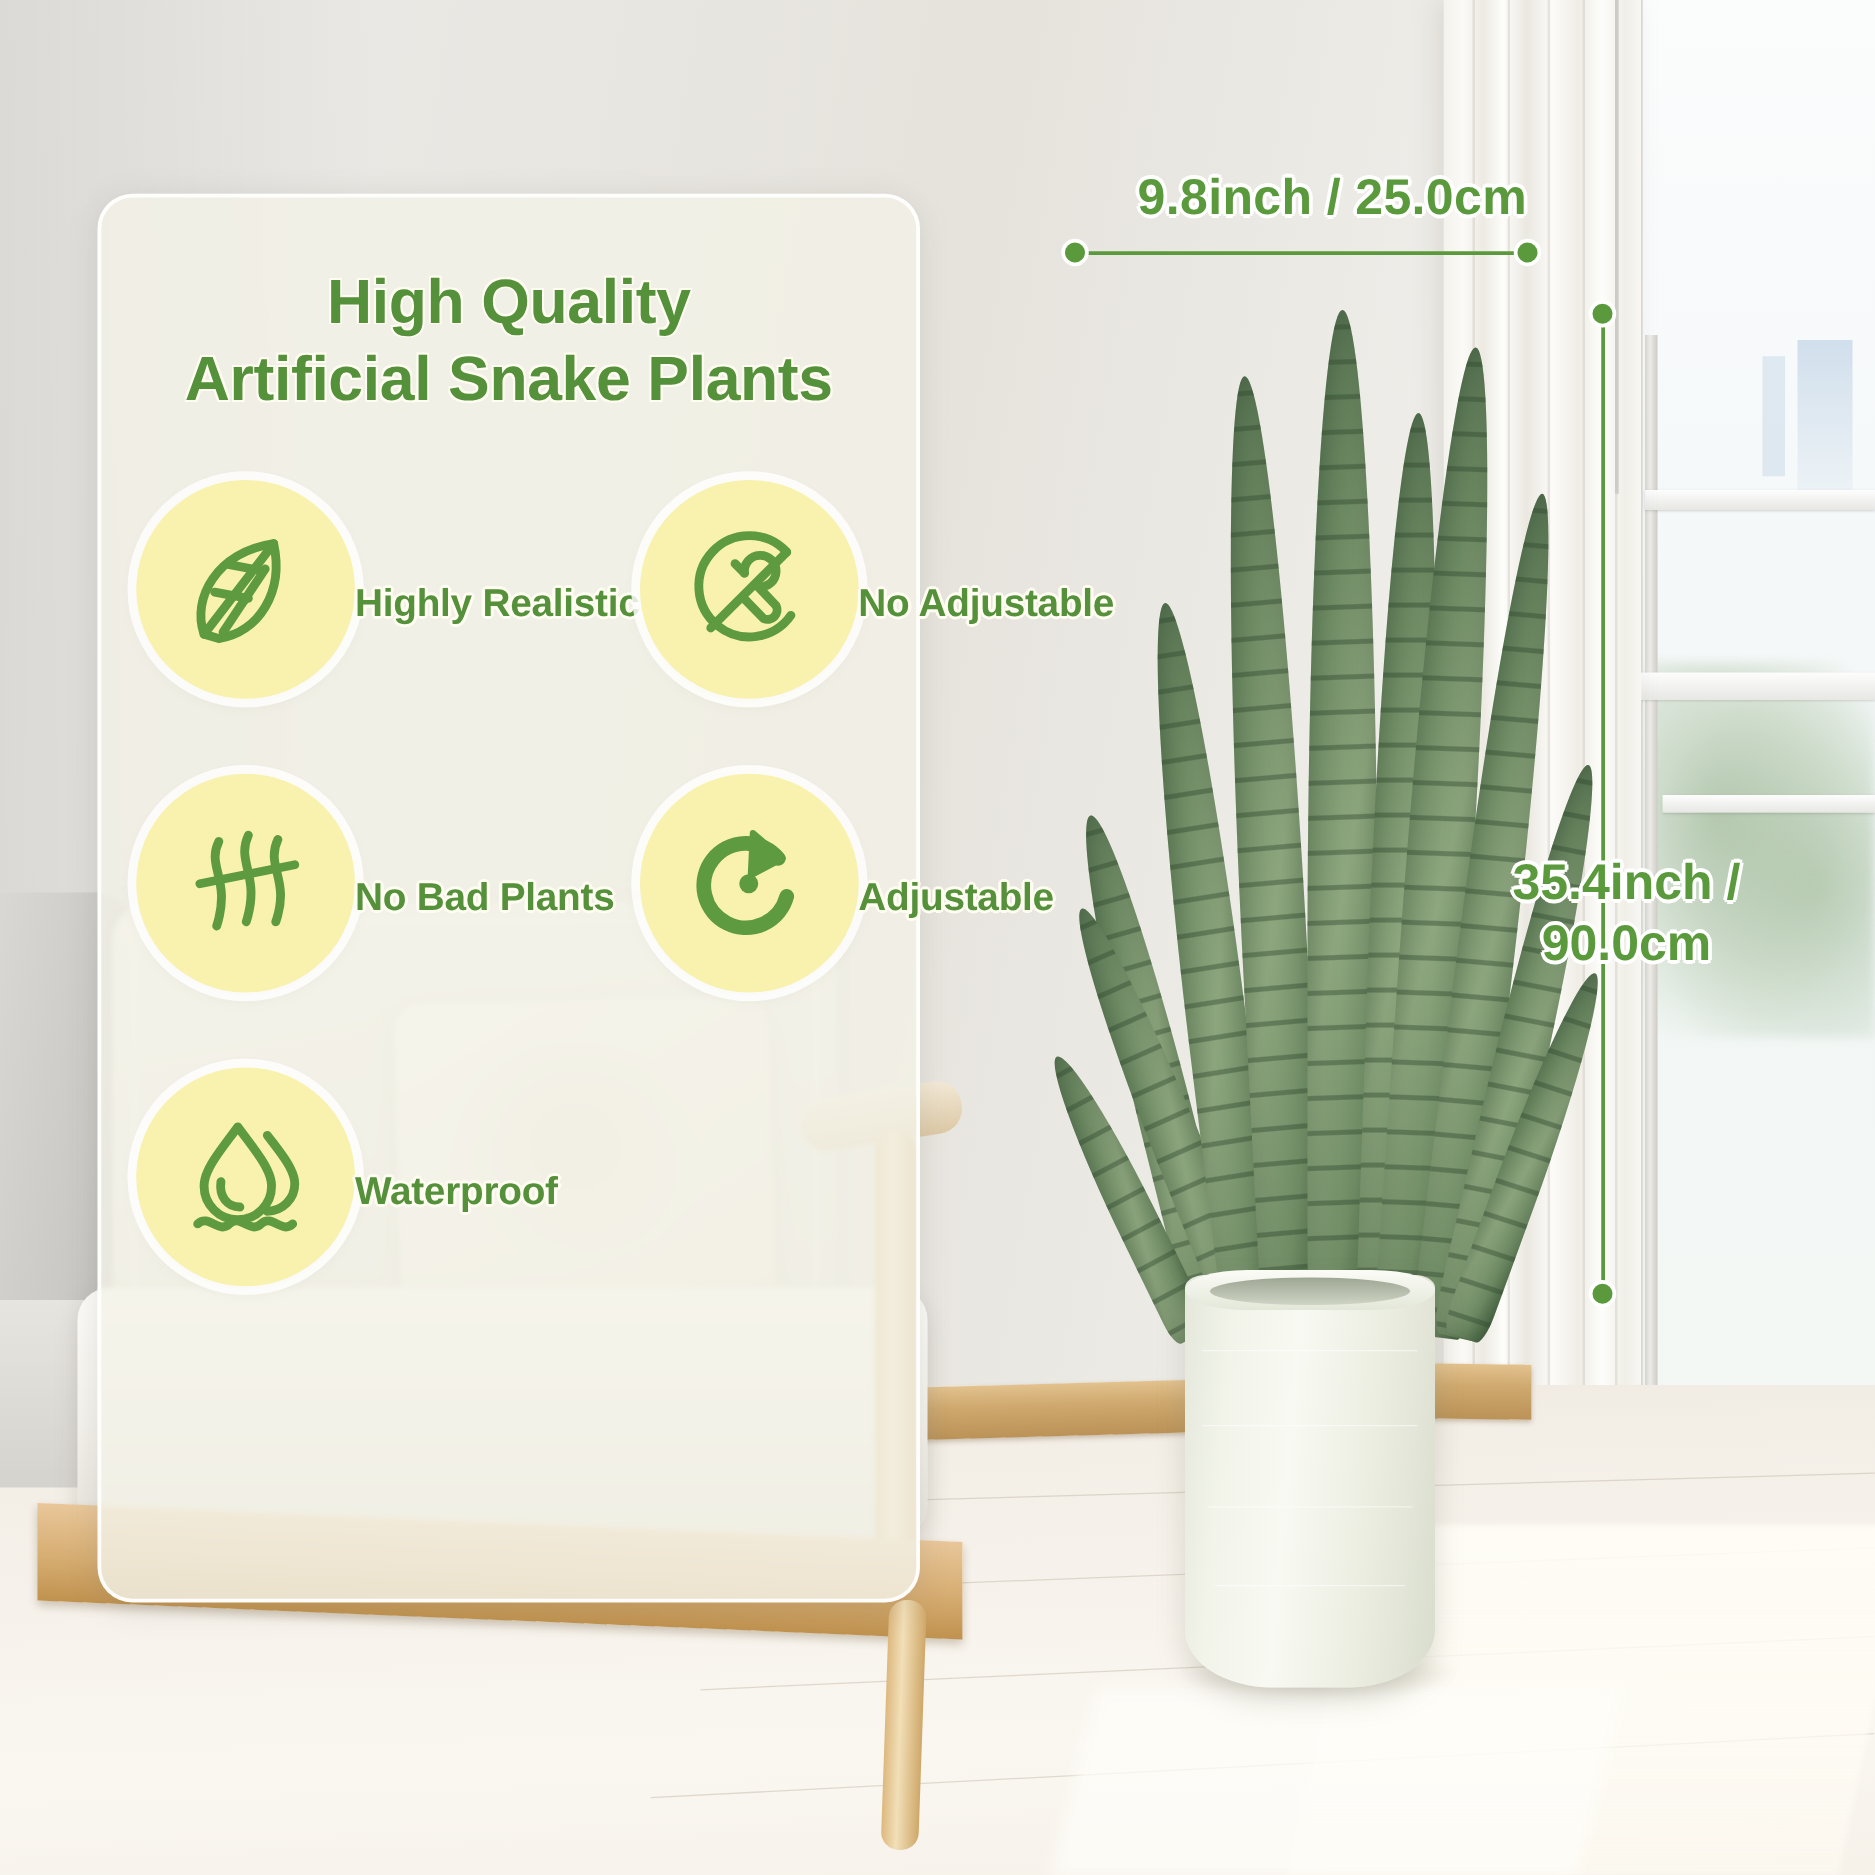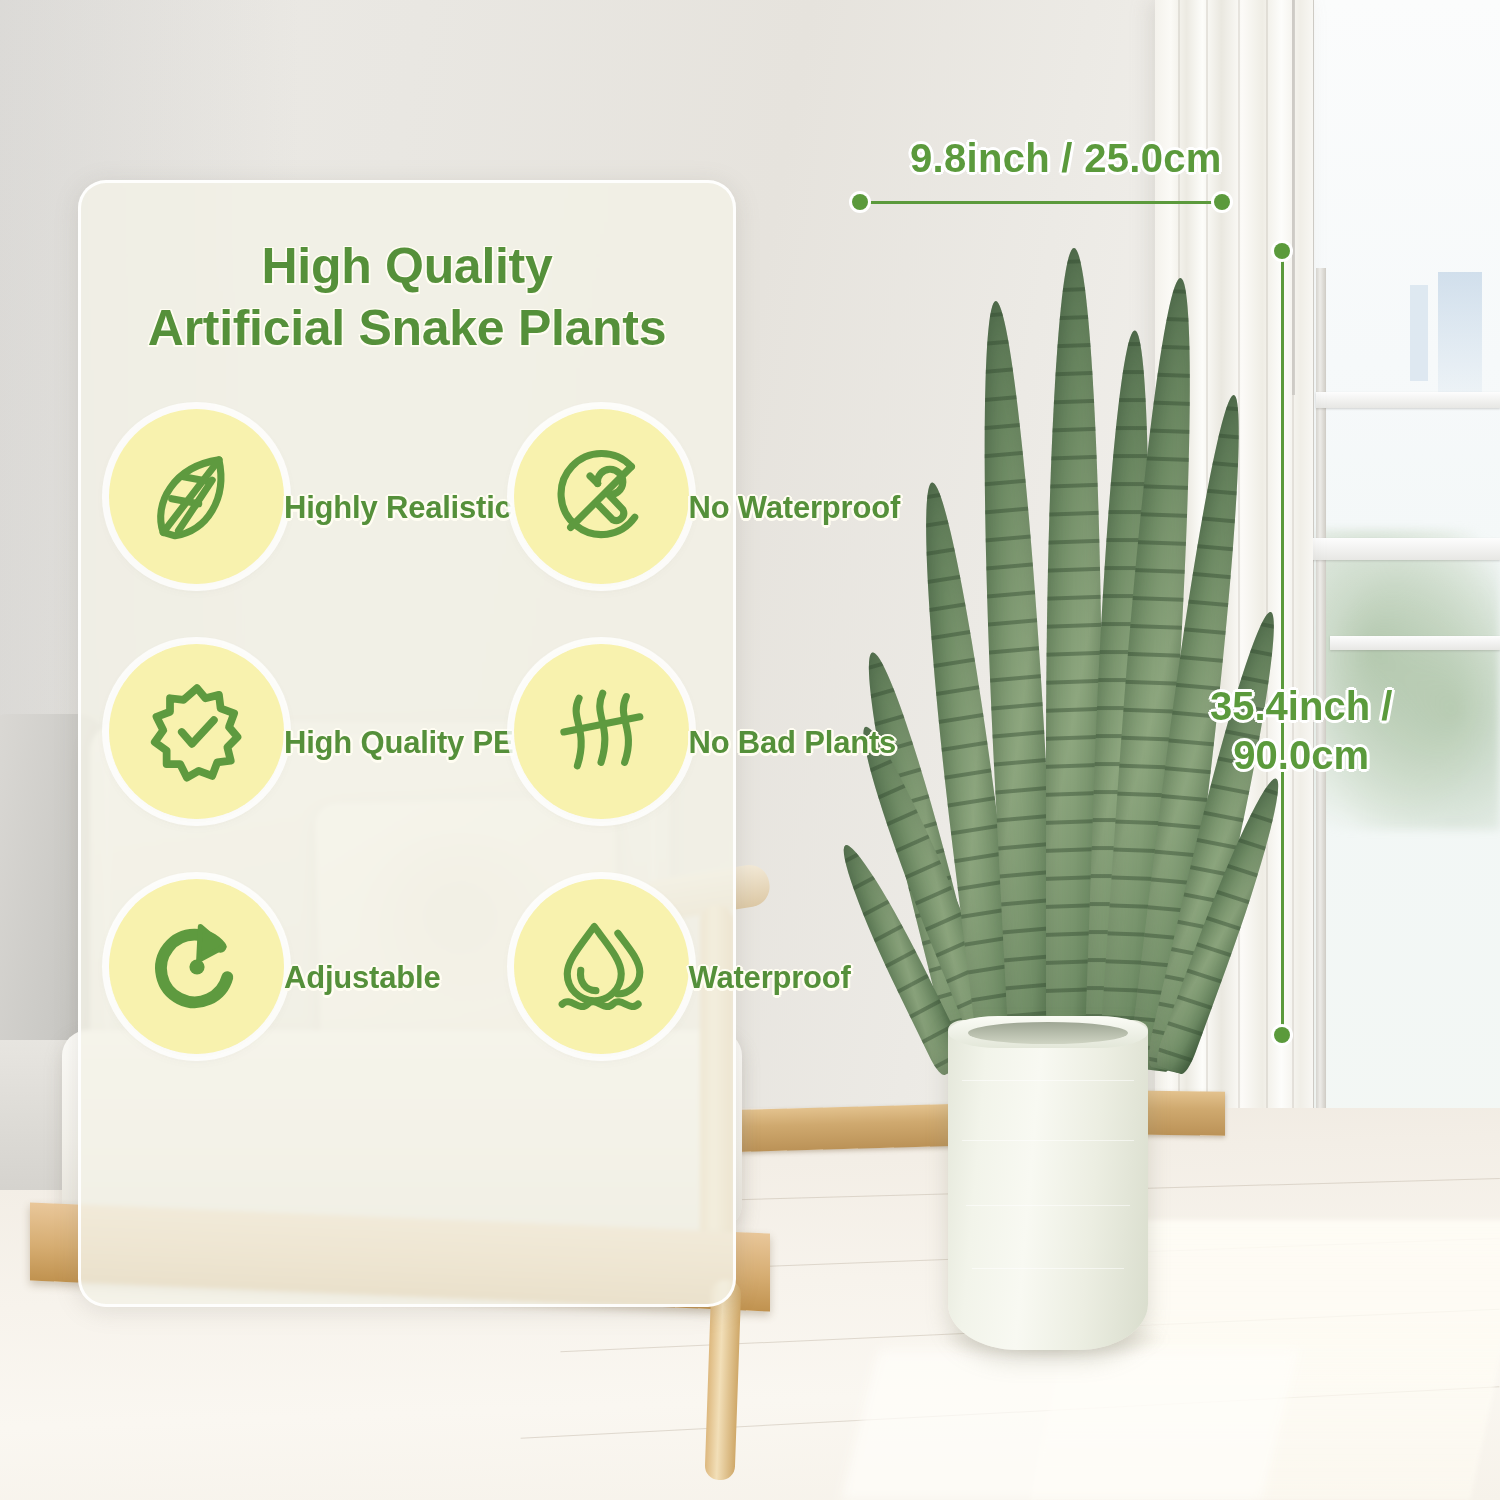--- a/index.html
+++ b/index.html
@@ -214,21 +214,21 @@
     position:absolute; width:16px; height:16px; border-radius:50%;
     background:#5b9a3c; box-shadow:0 0 0 3px #fff;
   }
   #dot-h-left  { left:852px;  top:194px; }
   #dot-h-right { left:1214px; top:194px; }
   #dot-v-top   { left:1274px; top:243px; }
   #dot-v-bot   { left:1274px; top:1027px; }
 
   
   .panel {
-    position:absolute; left:78px; top:180px; width:658px; height:1127px;
+    position:absolute; left:78px; top:155px; width:658px; height:1127px;
     background:rgba(243,241,230,.82);
     border:3px solid rgba(255,255,255,.92);
     border-radius:28px;
     backdrop-filter:blur(2px);
     box-shadow:0 4px 24px rgba(120,118,105,.18);
   }
   .panel-title {
     position:absolute; left:0; right:0; top:52px;
     text-align:center;
     color:#55903a; font-weight:bold; font-size:50px; line-height:1.24;
@@ -371,32 +371,23 @@
 
       <div class="feature">
         <div class="icon-circle">
           <svg viewBox="0 0 64 64" fill="none" stroke="#5e9a3f" stroke-width="4.2" stroke-linecap="round" stroke-linejoin="round">
             <path d="M50 14 A24 24 0 1 0 52 44"></path>
             <path d="M14 50 L50 14"></path>
             <path d="M30 24 A7.5 7.5 0 1 1 36.5 30.5 L45 39.5 A4.5 4.5 0 0 1 39 45.5 L30.5 36.8"></path>
             <path d="M30 24 L25.5 19.5"></path>
           </svg>
         </div>
-        <div class="feature-label">No Waterproof</div>
+        <div class="feature-label">No Adjustable</div>
       </div>
 
-      <div class="feature">
-        <div class="icon-circle">
-          <svg viewBox="0 0 64 64" fill="none" stroke="#5e9a3f" stroke-width="4.6" stroke-linecap="round" stroke-linejoin="round">
-            <path d="M32 6 37 12 45 10 46 18 54 21 51 29 56 35 50 41 52 49 44 50 41 58 33 55 26 59 22 51 14 51 14 43 7 38 12 31 8 23 16 20 16 12 24 13 Z"></path>
-            <path d="M23 32 L29 39 L42 25"></path>
-          </svg>
-        </div>
-        <div class="feature-label">High Quality PE</div>
-      </div>
 
       <div class="feature">
         <div class="icon-circle">
           <svg viewBox="0 0 64 64" fill="none" stroke="#5e9a3f" stroke-width="4.2" stroke-linecap="round" stroke-linejoin="round">
             <path d="M19 12 C13 24 25 30 18 52"></path>
             <path d="M33 9 C27 22 39 28 32 50"></path>
             <path d="M47 11 C41 24 53 30 46 50"></path>
             <path d="M10 32 L55 23"></path>
           </svg>
         </div>

